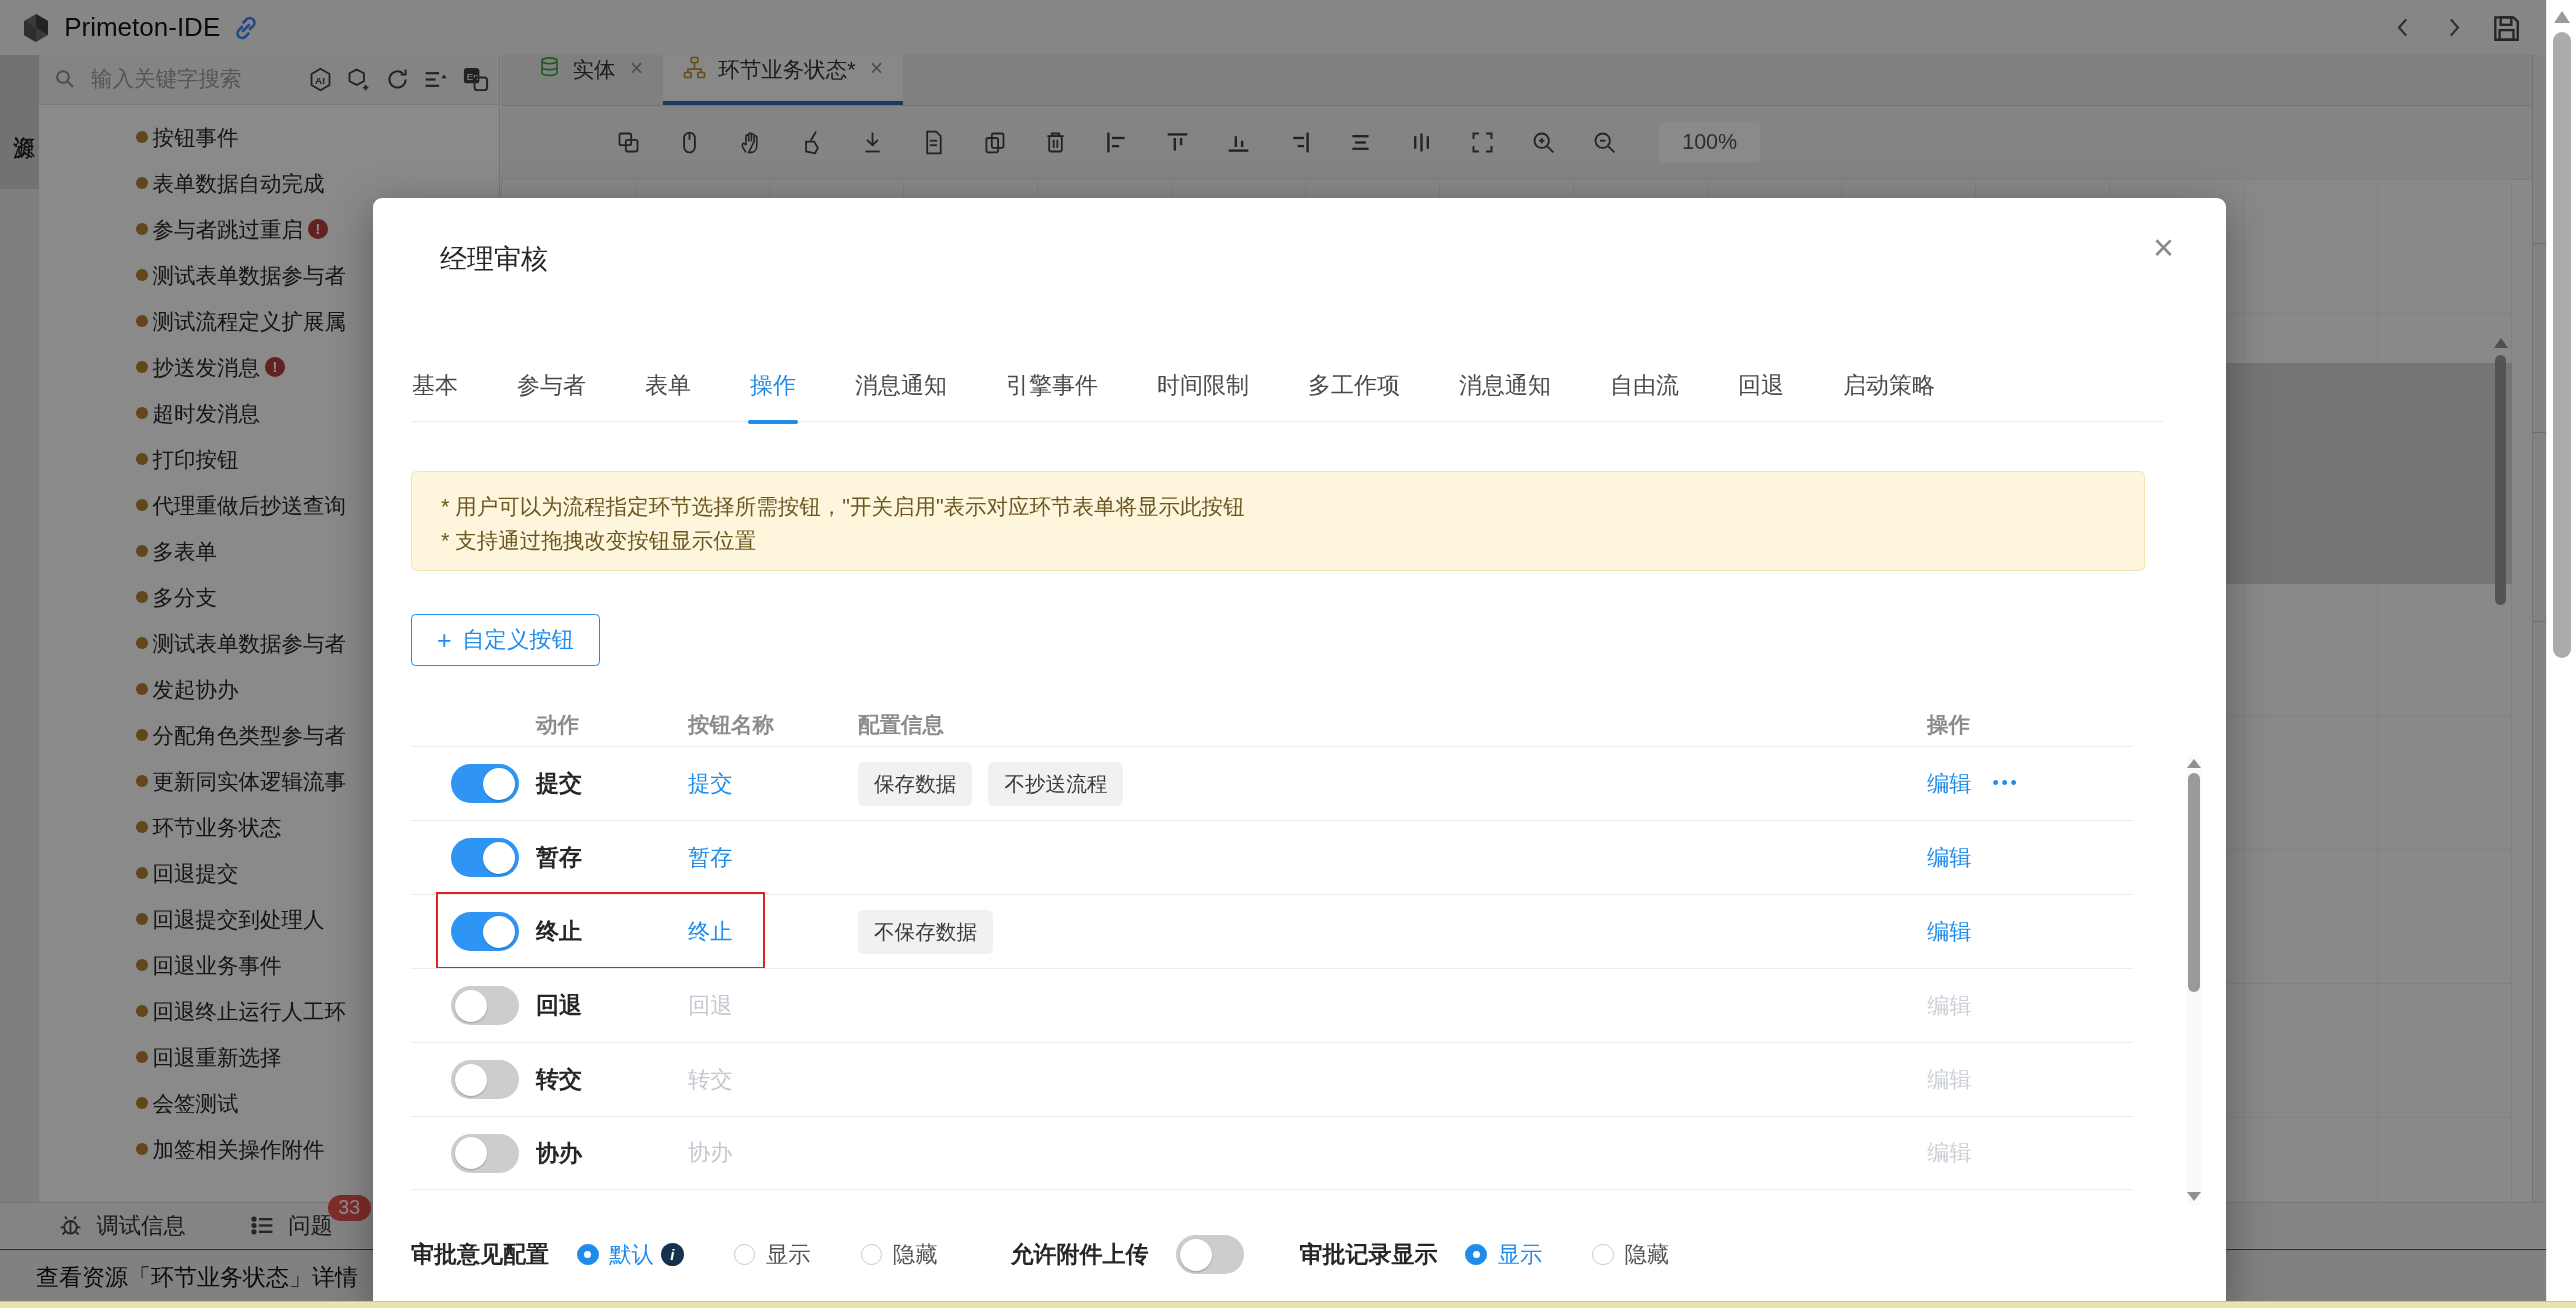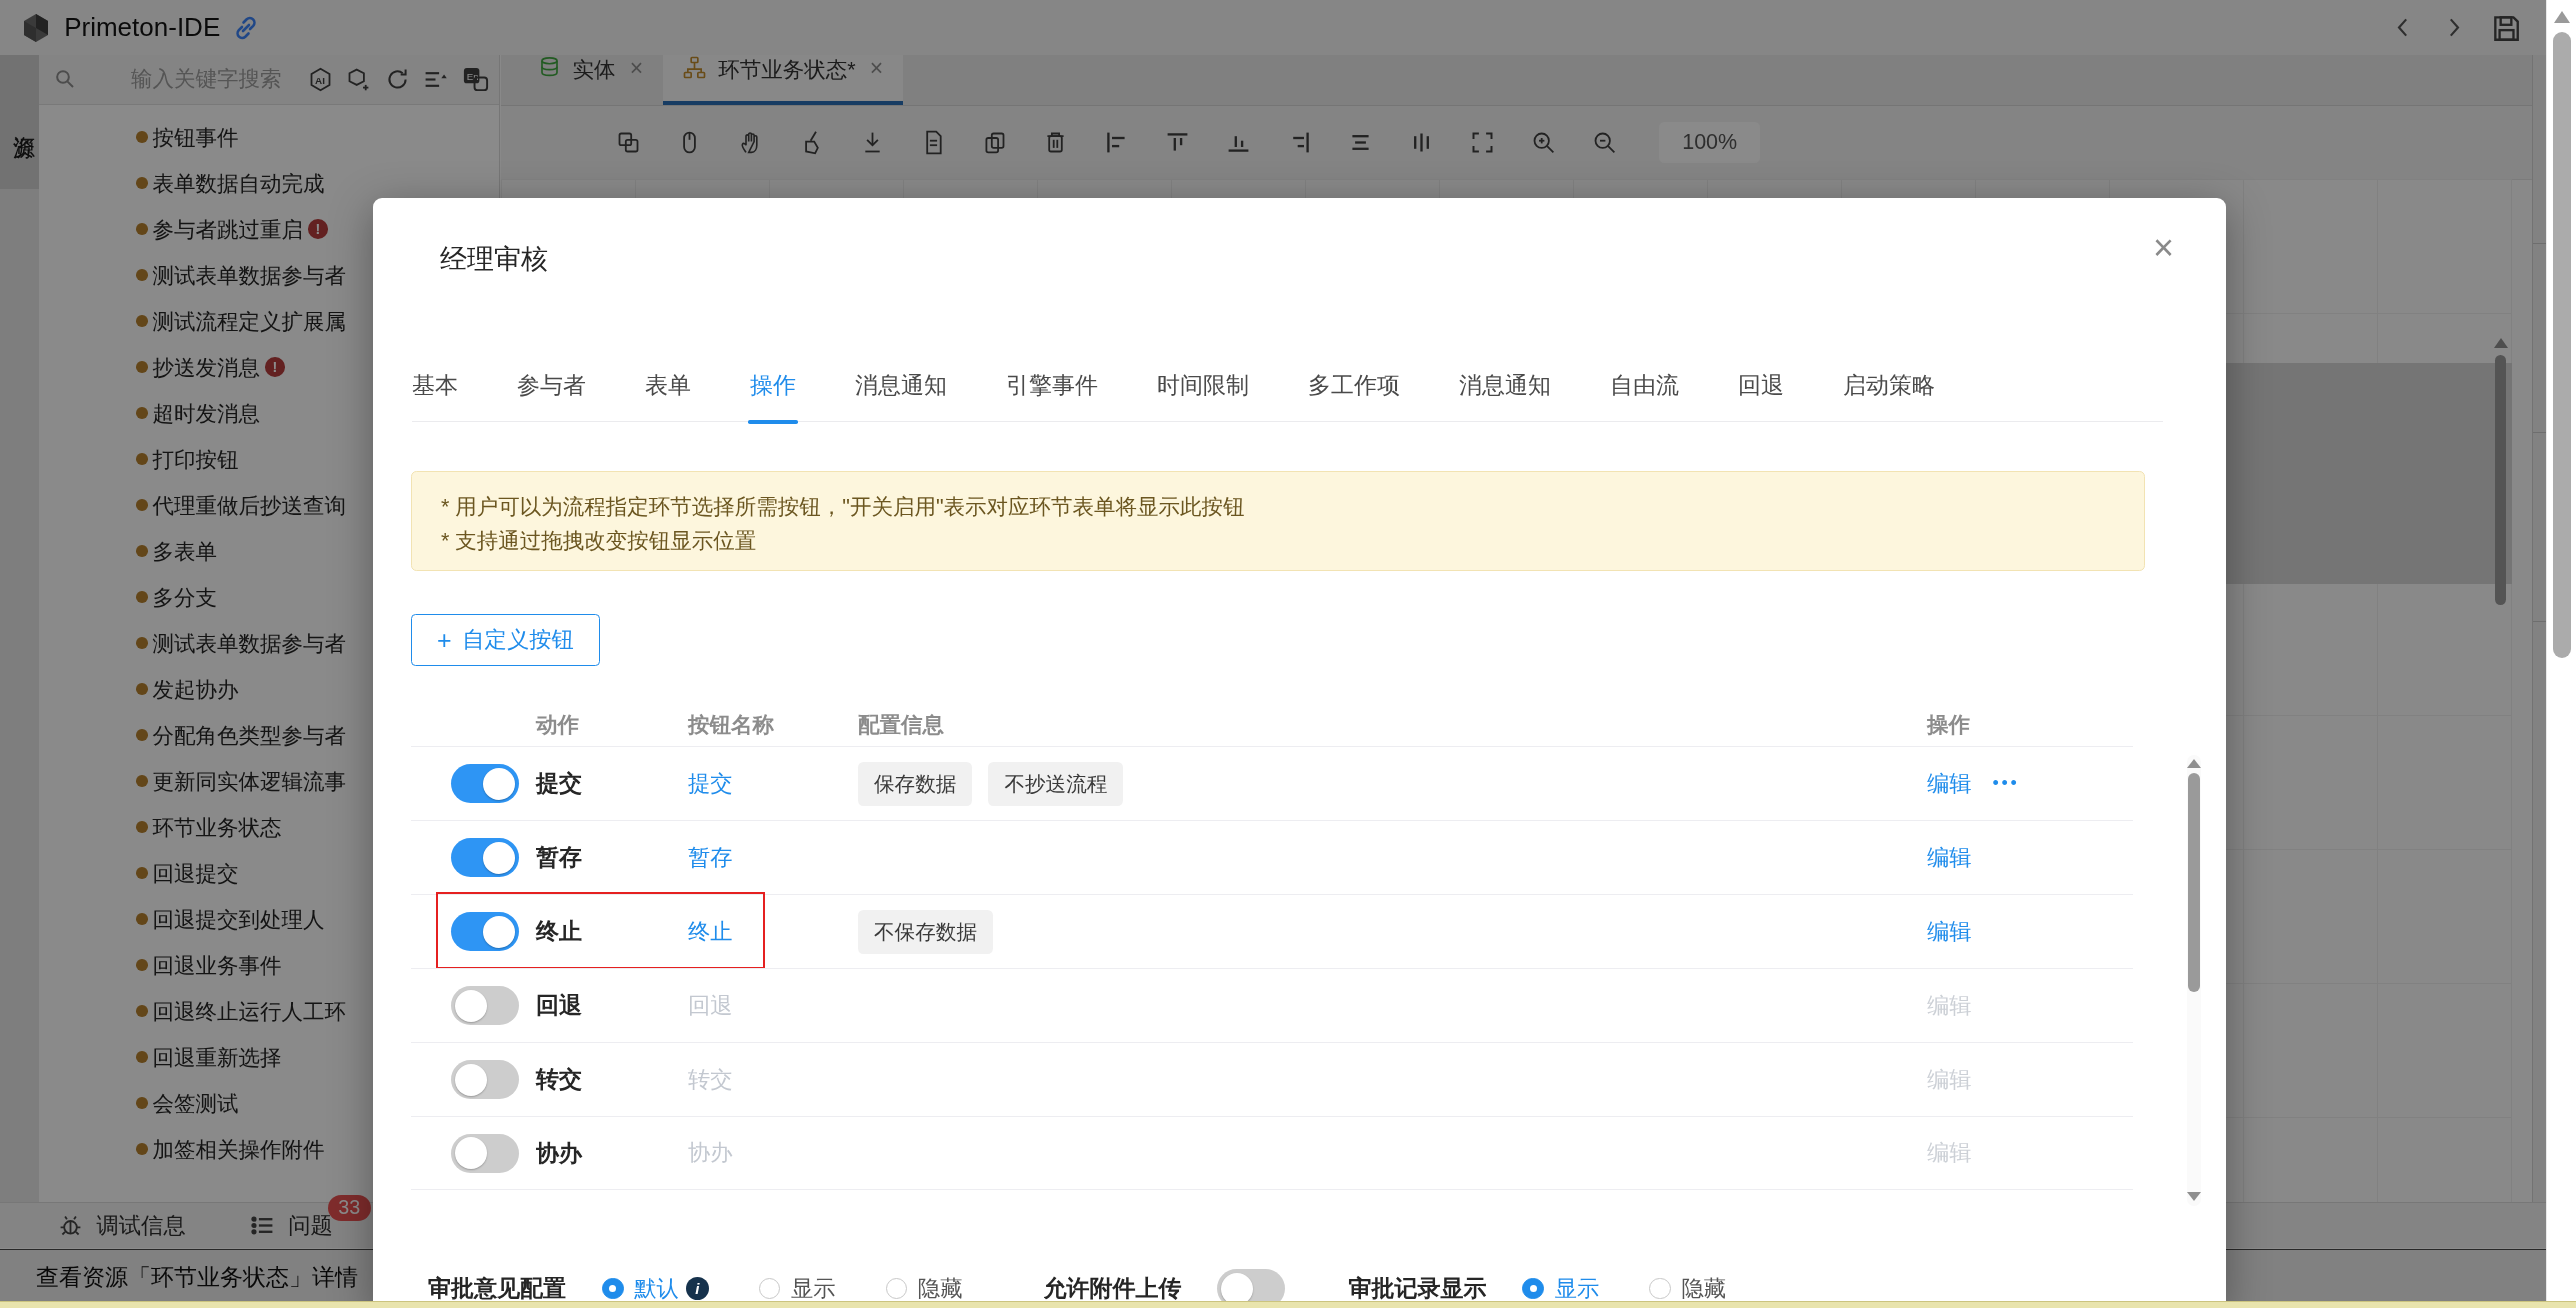--- a/index.html
+++ b/index.html
@@ -16,21 +16,21 @@
   .app-title{font-size:26px;color:#141414;margin-left:12.5px;font-weight:500;}
   .link-ic{margin-left:10.7px;}
   .tb-right{position:absolute;right:54px;top:0;height:55px;display:flex;align-items:center;gap:23px;}
   
   .workspace{position:absolute;left:0;top:55px;width:2576px;height:1147px;background:#fafafa;}
   .activity{position:absolute;left:0;top:0;width:39px;height:1147px;background:#e6e6e6;border-right:0.9px solid #d4d4d4;}
   .activity-item{width:39px;padding:14.3px 0 18px 0;background:#cfcfcf;display:flex;flex-direction:column;align-items:center;
     font-size:22.3px;color:#1a1a1a;letter-spacing:1.8px;line-height:30px;writing-mode:vertical-rl;text-orientation:upright;height:134px;box-sizing:border-box;}
   .sidebar{position:absolute;left:39px;top:0;width:461px;height:1147px;background:#fbfbfb;border-right:0.9px solid #d8d8d8;box-sizing:border-box;}
   .search-row{height:50px;background:#f1f1f1;border-bottom:0.9px solid #ddd;display:flex;align-items:center;padding:0 7.2px 0 14.3px;box-sizing:border-box;gap:10.7px;}
-  .search-input{flex:1;border:none;background:transparent;outline:none;font-size:21.5px;color:#444;min-width:0;font-family:inherit;margin-left:40px;}
+  .search-input{flex:1;border:none;background:transparent;outline:none;font-size:21.5px;color:#444;min-width:0;font-family:inherit;}
   .search-input::placeholder{color:#9b9b9b;}
   .sr-icons{display:flex;align-items:center;gap:11.6px;margin-right:1.8px;text-align:center;}
   .tree{padding-top:9px;overflow:hidden;height:1087px;}
   .tree-item{height:46px;display:flex;align-items:center;padding-left:97px;gap:5px;cursor:default;}
   .dot{width:11.6px;height:11.6px;border-radius:50%;background:#b5802f;flex:0 0 auto;}
   .tree-label{font-size:21.5px;color:#262626;white-space:nowrap;}
   .excl{width:19.7px;height:19.7px;border-radius:50%;background:#b43d3d;color:#fff;font-size:14.3px;font-weight:700;
     display:flex;align-items:center;justify-content:center;flex:0 0 auto;}
   
   .main{position:absolute;left:501px;top:0;width:2034px;height:1147px;}
@@ -96,21 +96,21 @@
   .toggle.off{background:#cdcdcd;}
   .toggle::after{content:"";position:absolute;width:32px;height:32px;border-radius:50%;background:#fff;top:3.6px;left:3.6px;box-shadow:0 0.9px 1.8px rgba(0,0,0,.25);}
   .toggle.on::after{left:auto;right:3.6px;}
   
   .m-scroll{position:absolute;right:25px;top:557px;width:14.3px;height:451px;background:#fafafa;border-radius:7.2px;}
   .ms-up,.ms-down{width:0;height:0;border-left:7.2px solid transparent;border-right:7.2px solid transparent;margin:3.6px auto;}
   .ms-up{border-bottom:9.8px solid #8f8f8f;}
   .ms-down{border-top:9.8px solid #8f8f8f;position:absolute;bottom:1.8px;left:0;}
   .ms-thumb{width:12.5px;height:219px;background:#9a9a9a;border-radius:6.3px;margin:5.4px auto 0;}
   
-  .m-footer{position:absolute;left:55px;top:1037px;width:1734px;display:flex;align-items:center;gap:36px;margin-top:34px;}
+  .m-footer{position:absolute;left:38px;top:1037px;width:1734px;display:flex;align-items:center;gap:28px;}
   .f-label{font-size:23px;font-weight:700;color:#262626;white-space:nowrap;}
   .rgroup{display:flex;align-items:center;gap:50px;margin-right:45px;}
   .ropt{display:flex;align-items:center;gap:10.7px;cursor:pointer;}
   .radio{width:21.5px;height:21.5px;border-radius:50%;border:1.8px solid #c8c8c8;background:#fff;box-sizing:border-box;flex:0 0 auto;}
   .radio.checked{background:#1f8ceb;border-color:#1f8ceb;position:relative;}
   .radio.checked::after{content:"";position:absolute;left:6.3px;top:6.3px;width:7.2px;height:7.2px;border-radius:50%;background:#fff;}
   .rlabel{font-size:22.3px;color:#555;}
   .rlabel.sel{color:#1f8ceb;}
   .info{width:23px;height:23px;border-radius:50%;background:#16324c;color:#fff;font-size:15px;font-style:italic;font-weight:700;
     display:flex;align-items:center;justify-content:center;margin-left:-3.6px;}

